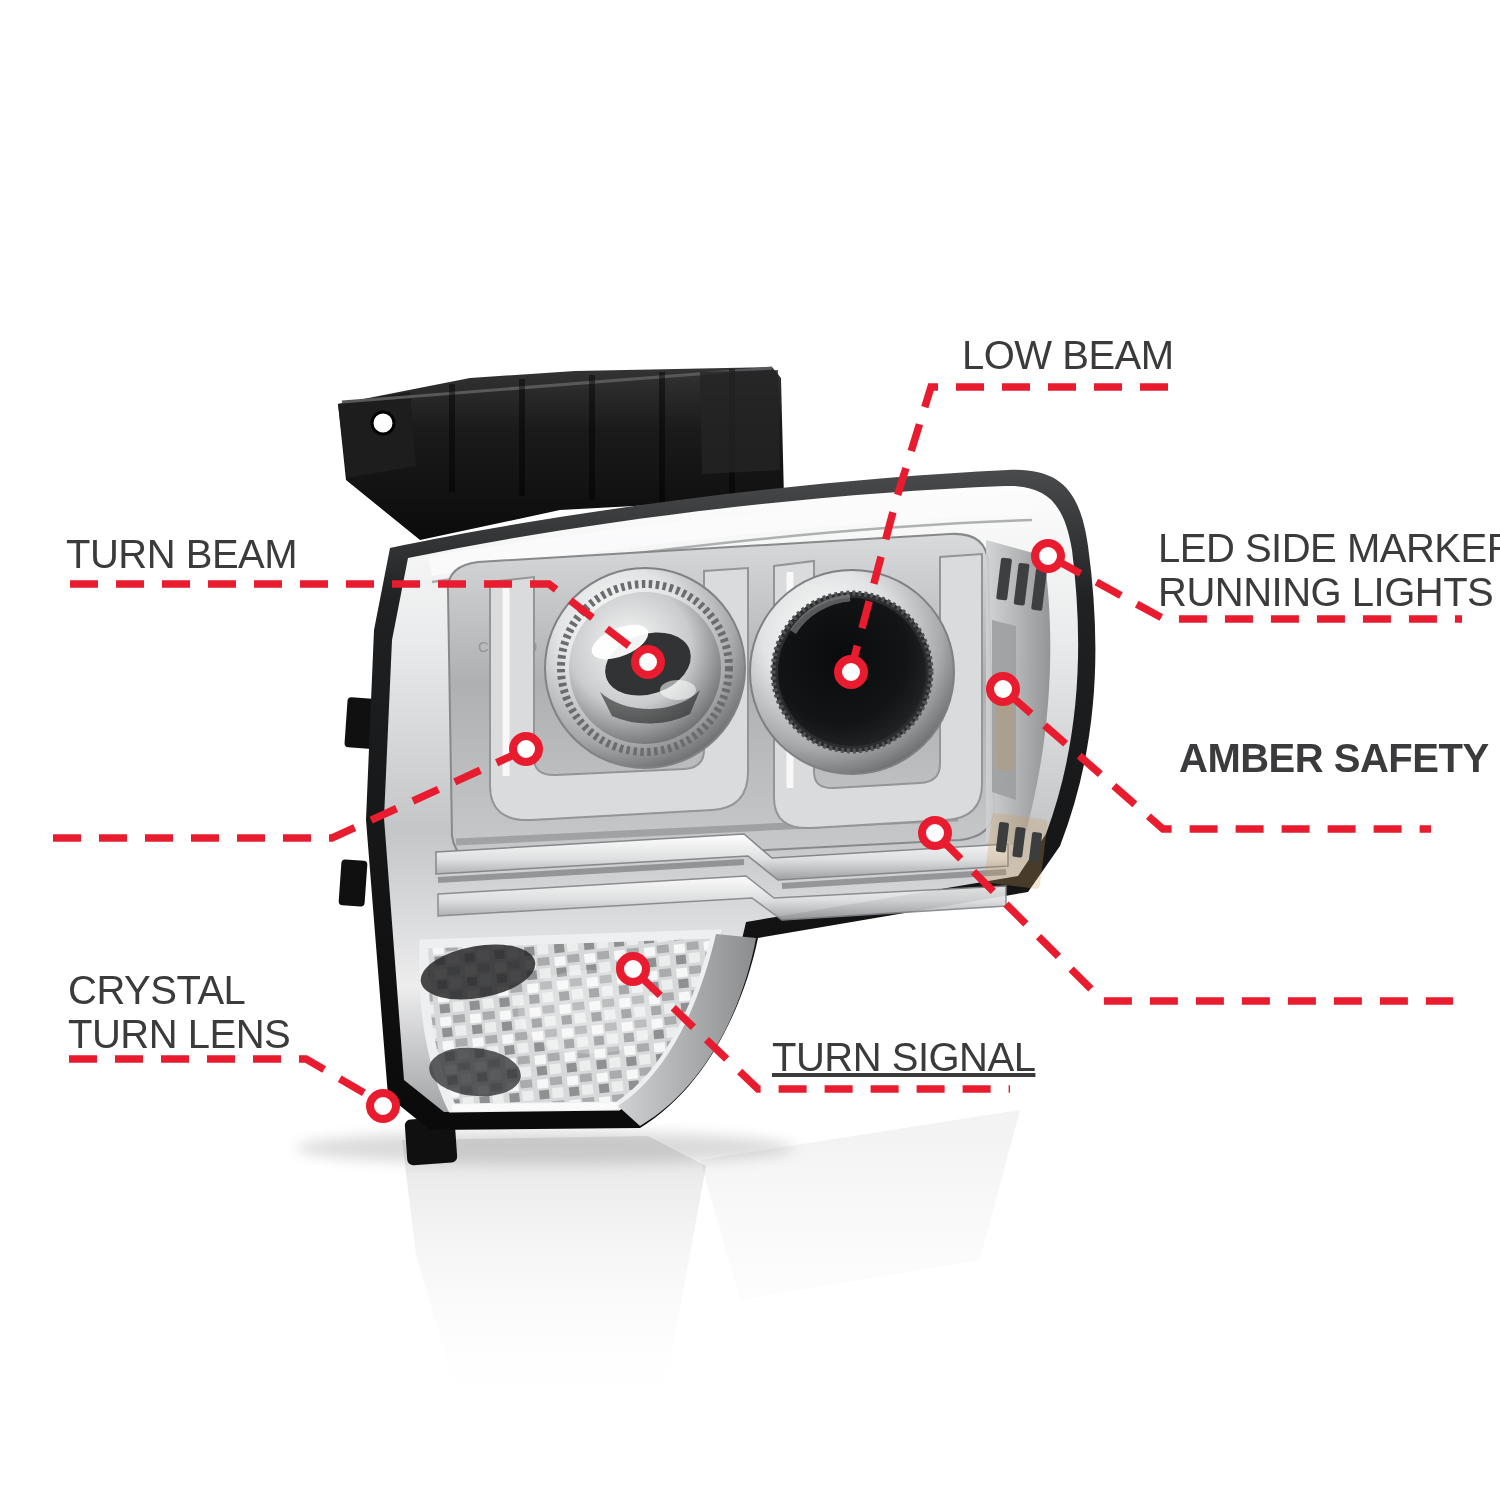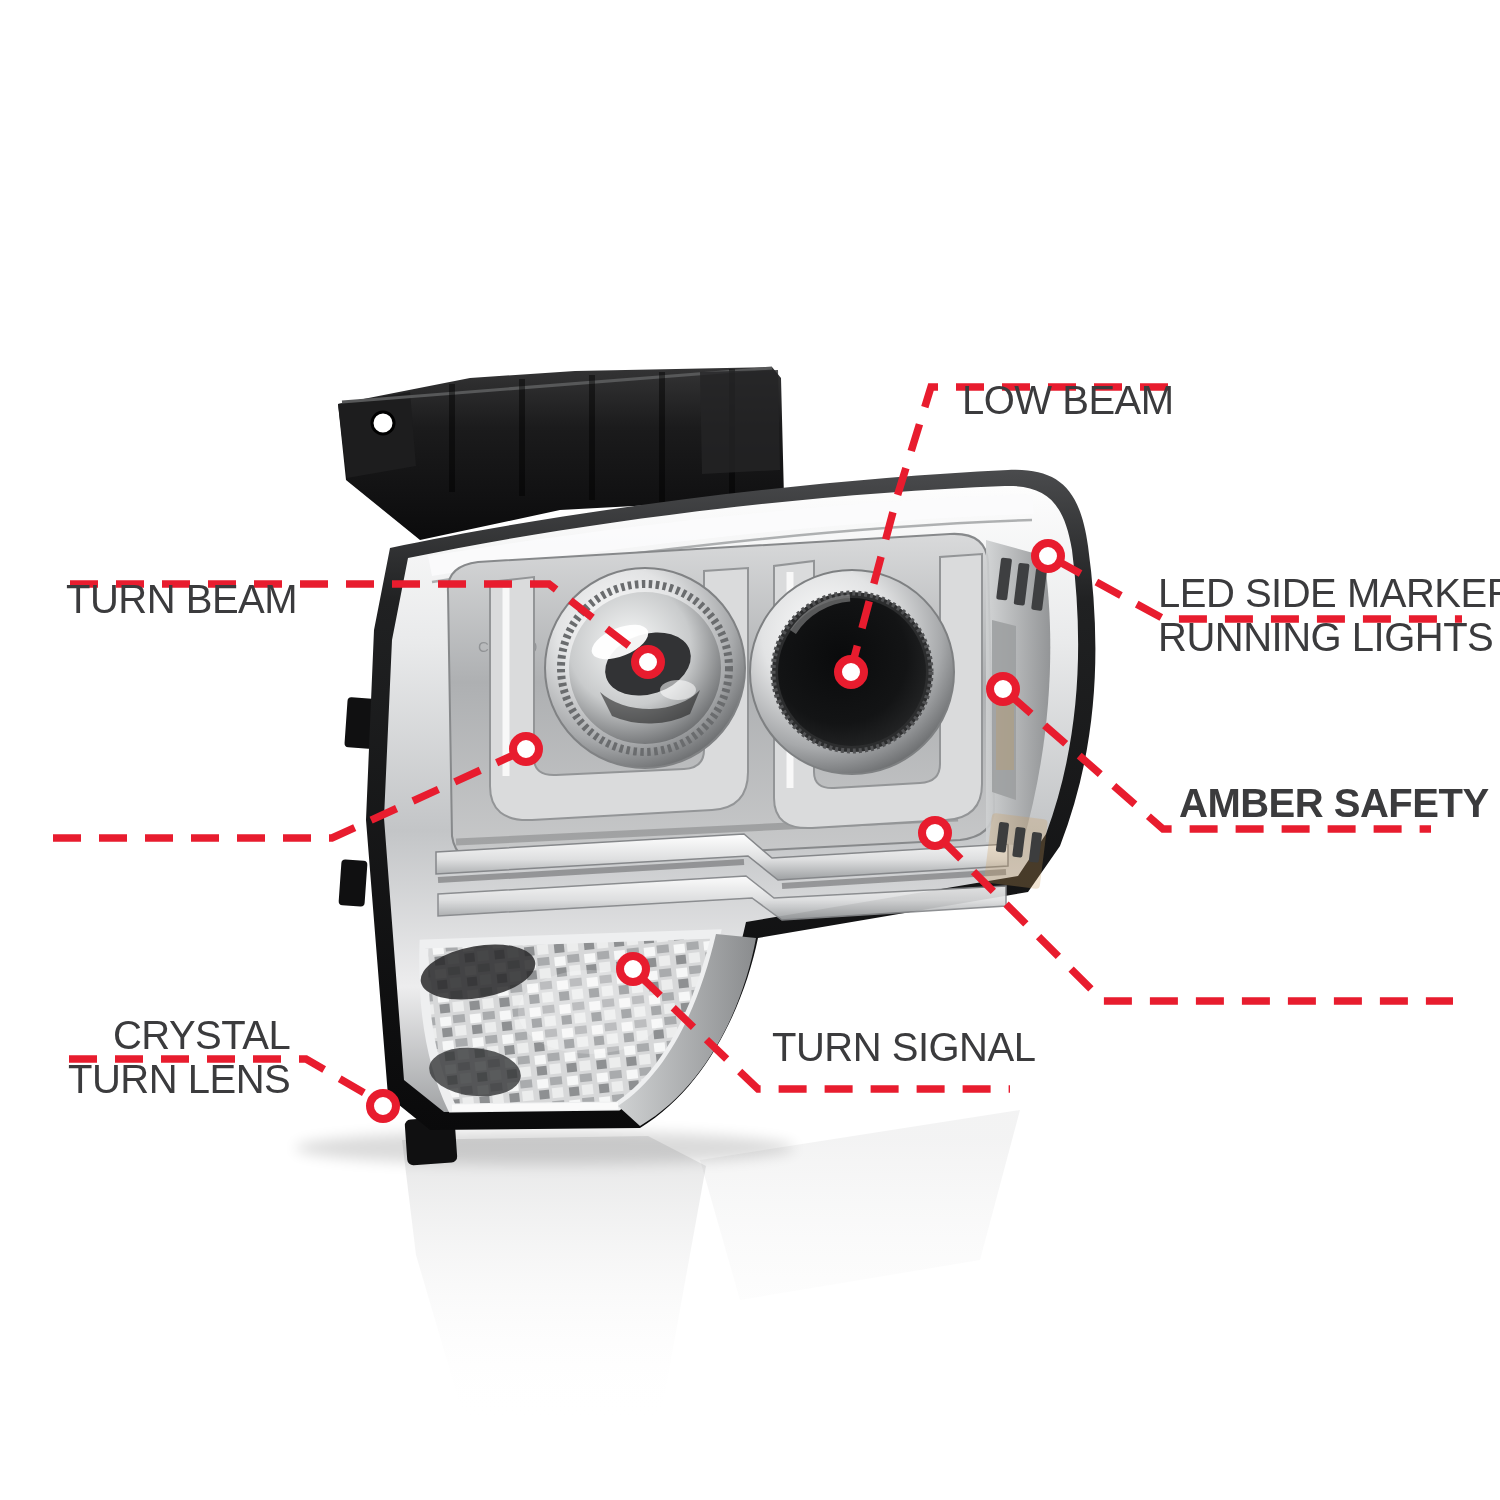--- a/index.html
+++ b/index.html
@@ -3,21 +3,21 @@
 <meta charset="utf-8">
 <style>
   html,body{margin:0;padding:0;background:#ffffff;}
   .stage{
     position:relative;width:1500px;height:1500px;background:#ffffff;overflow:hidden;
     font-family:"Liberation Sans",sans-serif;
   }
   .art{position:absolute;inset:0;}
   .callout{
     position:absolute;color:#3b3b3d;font-size:40px;line-height:44px;
-    letter-spacing:-0.5px;white-space:nowrap;font-weight:400;margin-top:45px;
+    letter-spacing:-0.5px;white-space:nowrap;font-weight:400;
   }
   .callout.center{text-align:center;}
 </style>
 </head>
 <body>
 
 <div class="stage">
 
   <svg class="art" viewBox="0 0 1500 1500">
     <defs>
@@ -215,32 +215,32 @@
 
   <div class="callout" style="left:962px;top:333px;">
     <div>LOW BEAM</div>
   </div>
 
   <div class="callout" style="left:66px;top:532px;">
     <div>TURN BEAM</div>
   </div>
 
 
-  <div class="callout" style="left:68px;top:968px;text-align:right;">
+  <div class="callout" style="left:68px;top:968px;">
     <div>CRYSTAL</div>
     <div>TURN LENS</div>
   </div>
 
   <div class="callout center" style="left:1158px;top:526px;width:310px;">
     <div>LED SIDE MARKER</div>
     <div>RUNNING LIGHTS</div>
   </div>
 
   <div class="callout" style="left:1179px;top:736px;font-weight:bold;">
     <div>AMBER SAFETY</div>
   </div>
 
 
-  <div class="callout" style="left:772px;top:980px;">
+  <div class="callout" style="left:772px;top:1035px;text-decoration:underline;">
     <div>TURN SIGNAL</div>
   </div>
 
 </div>
 
 </body></html>

